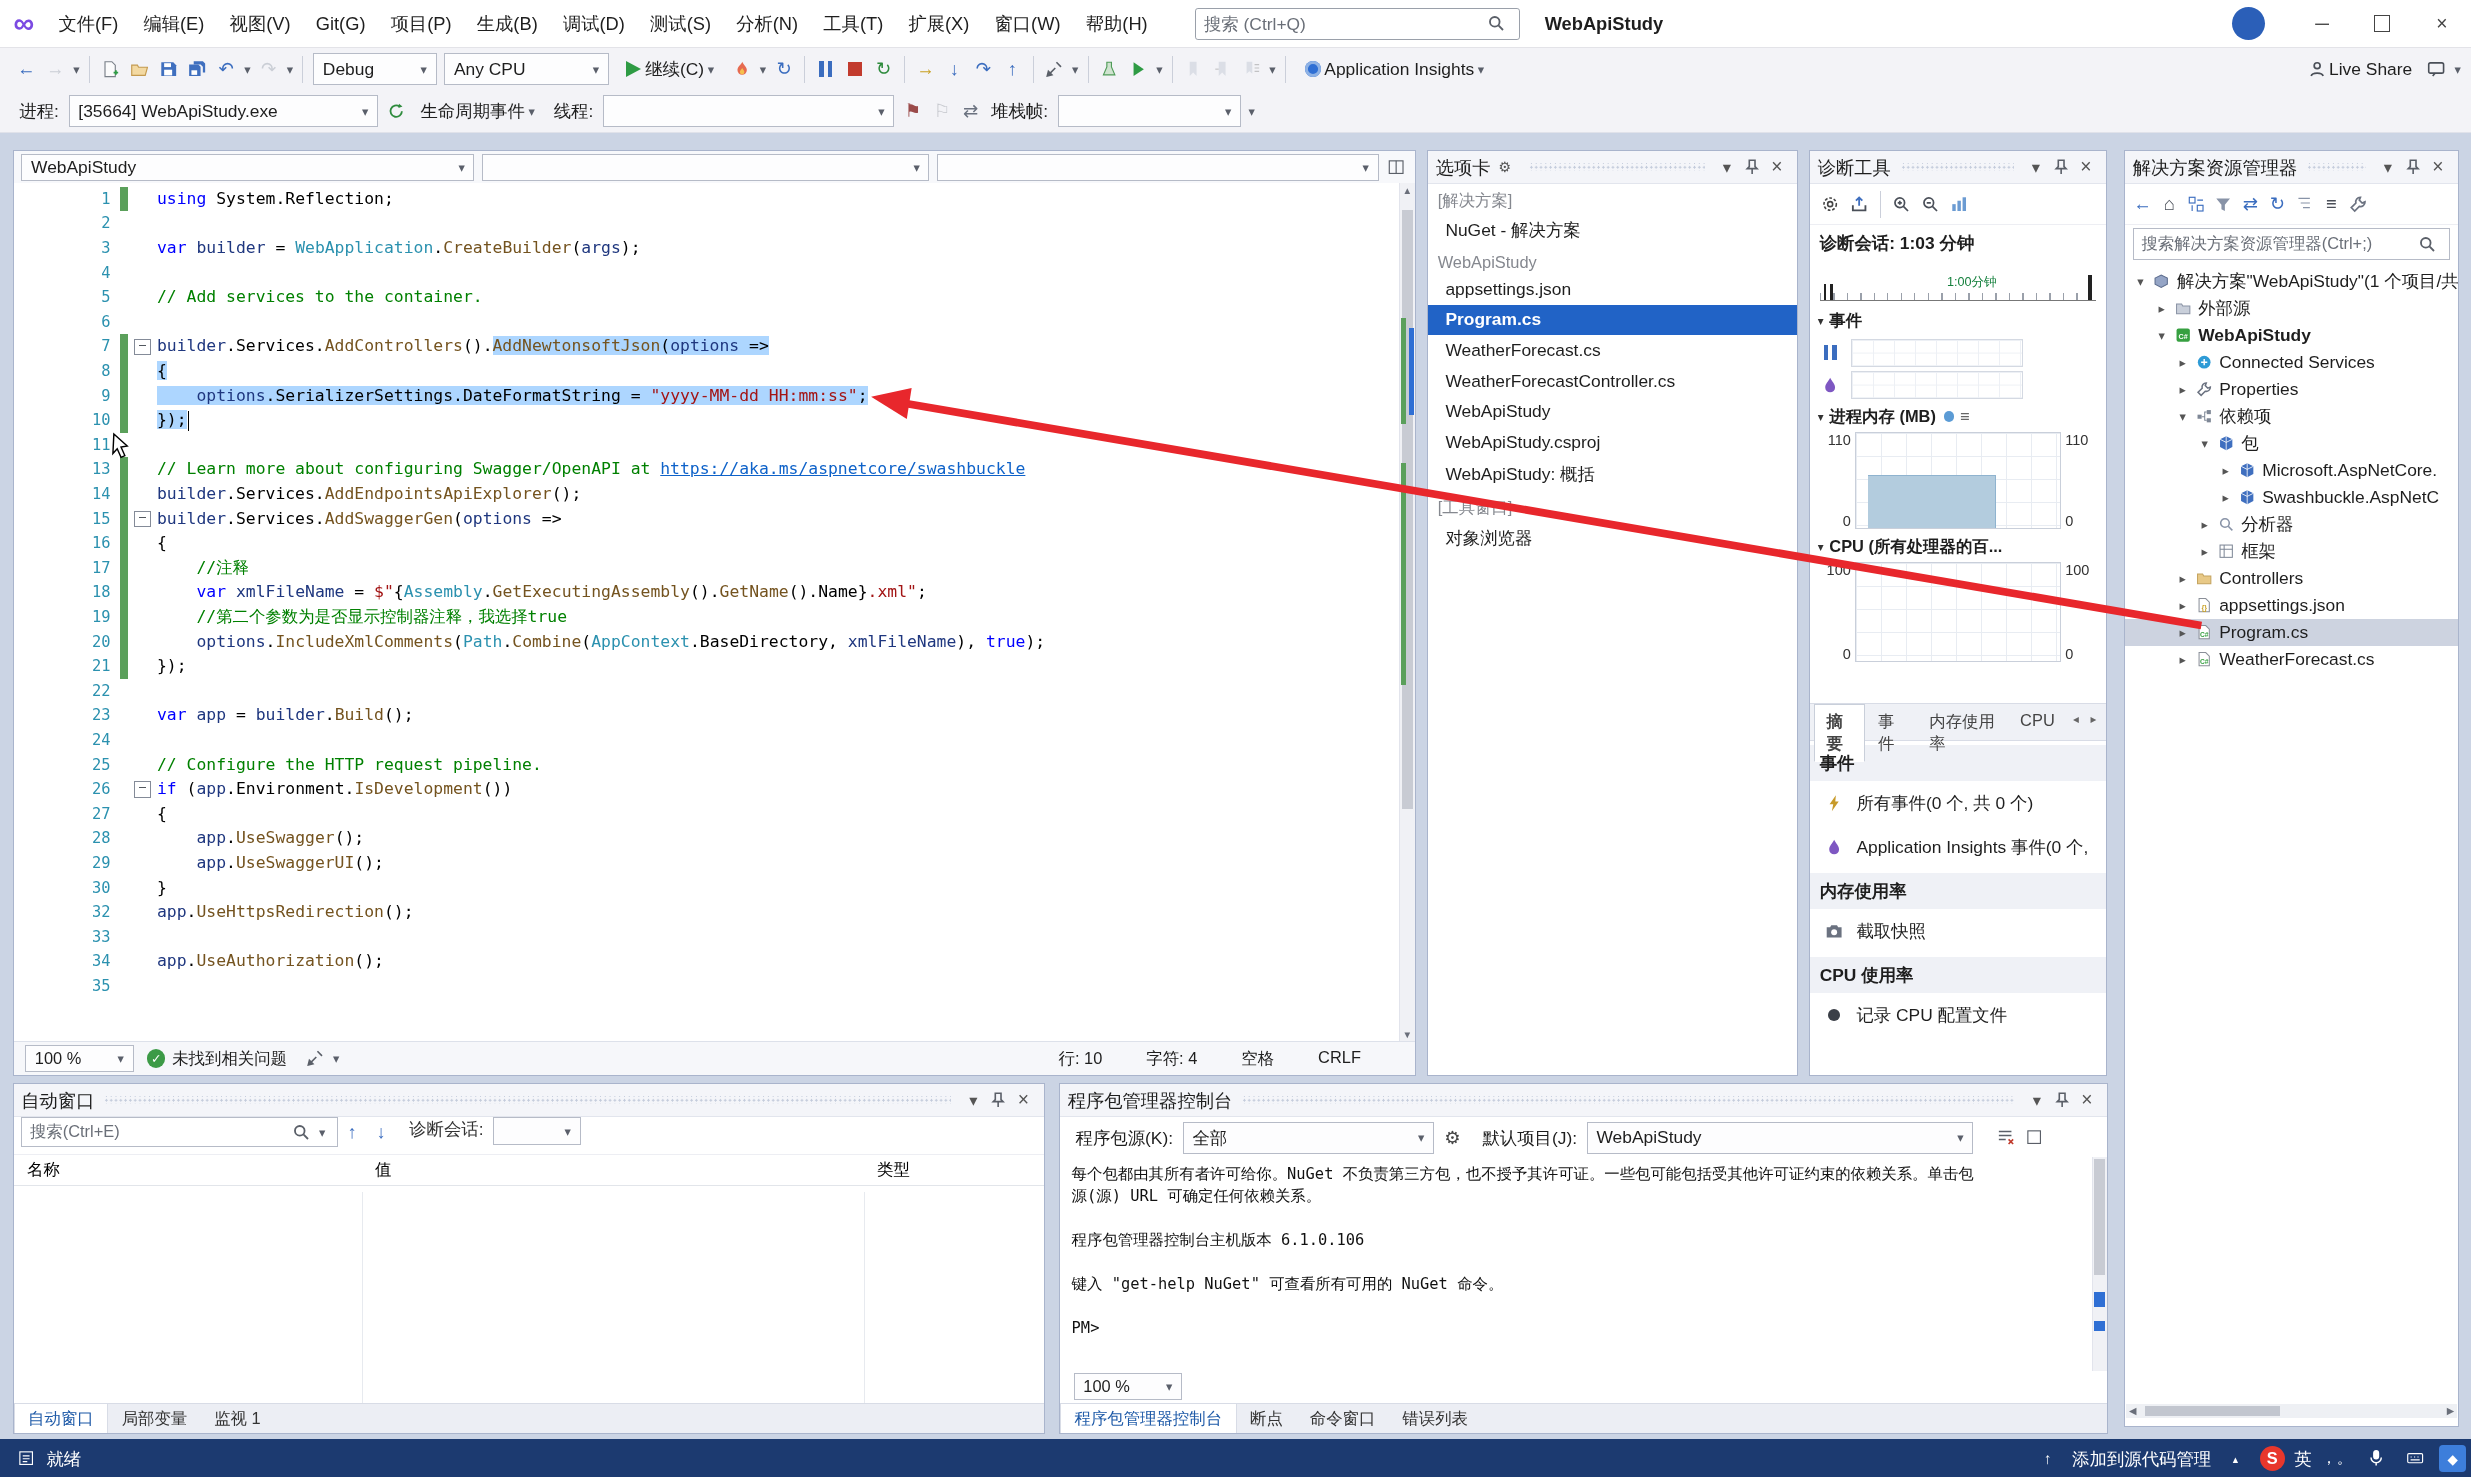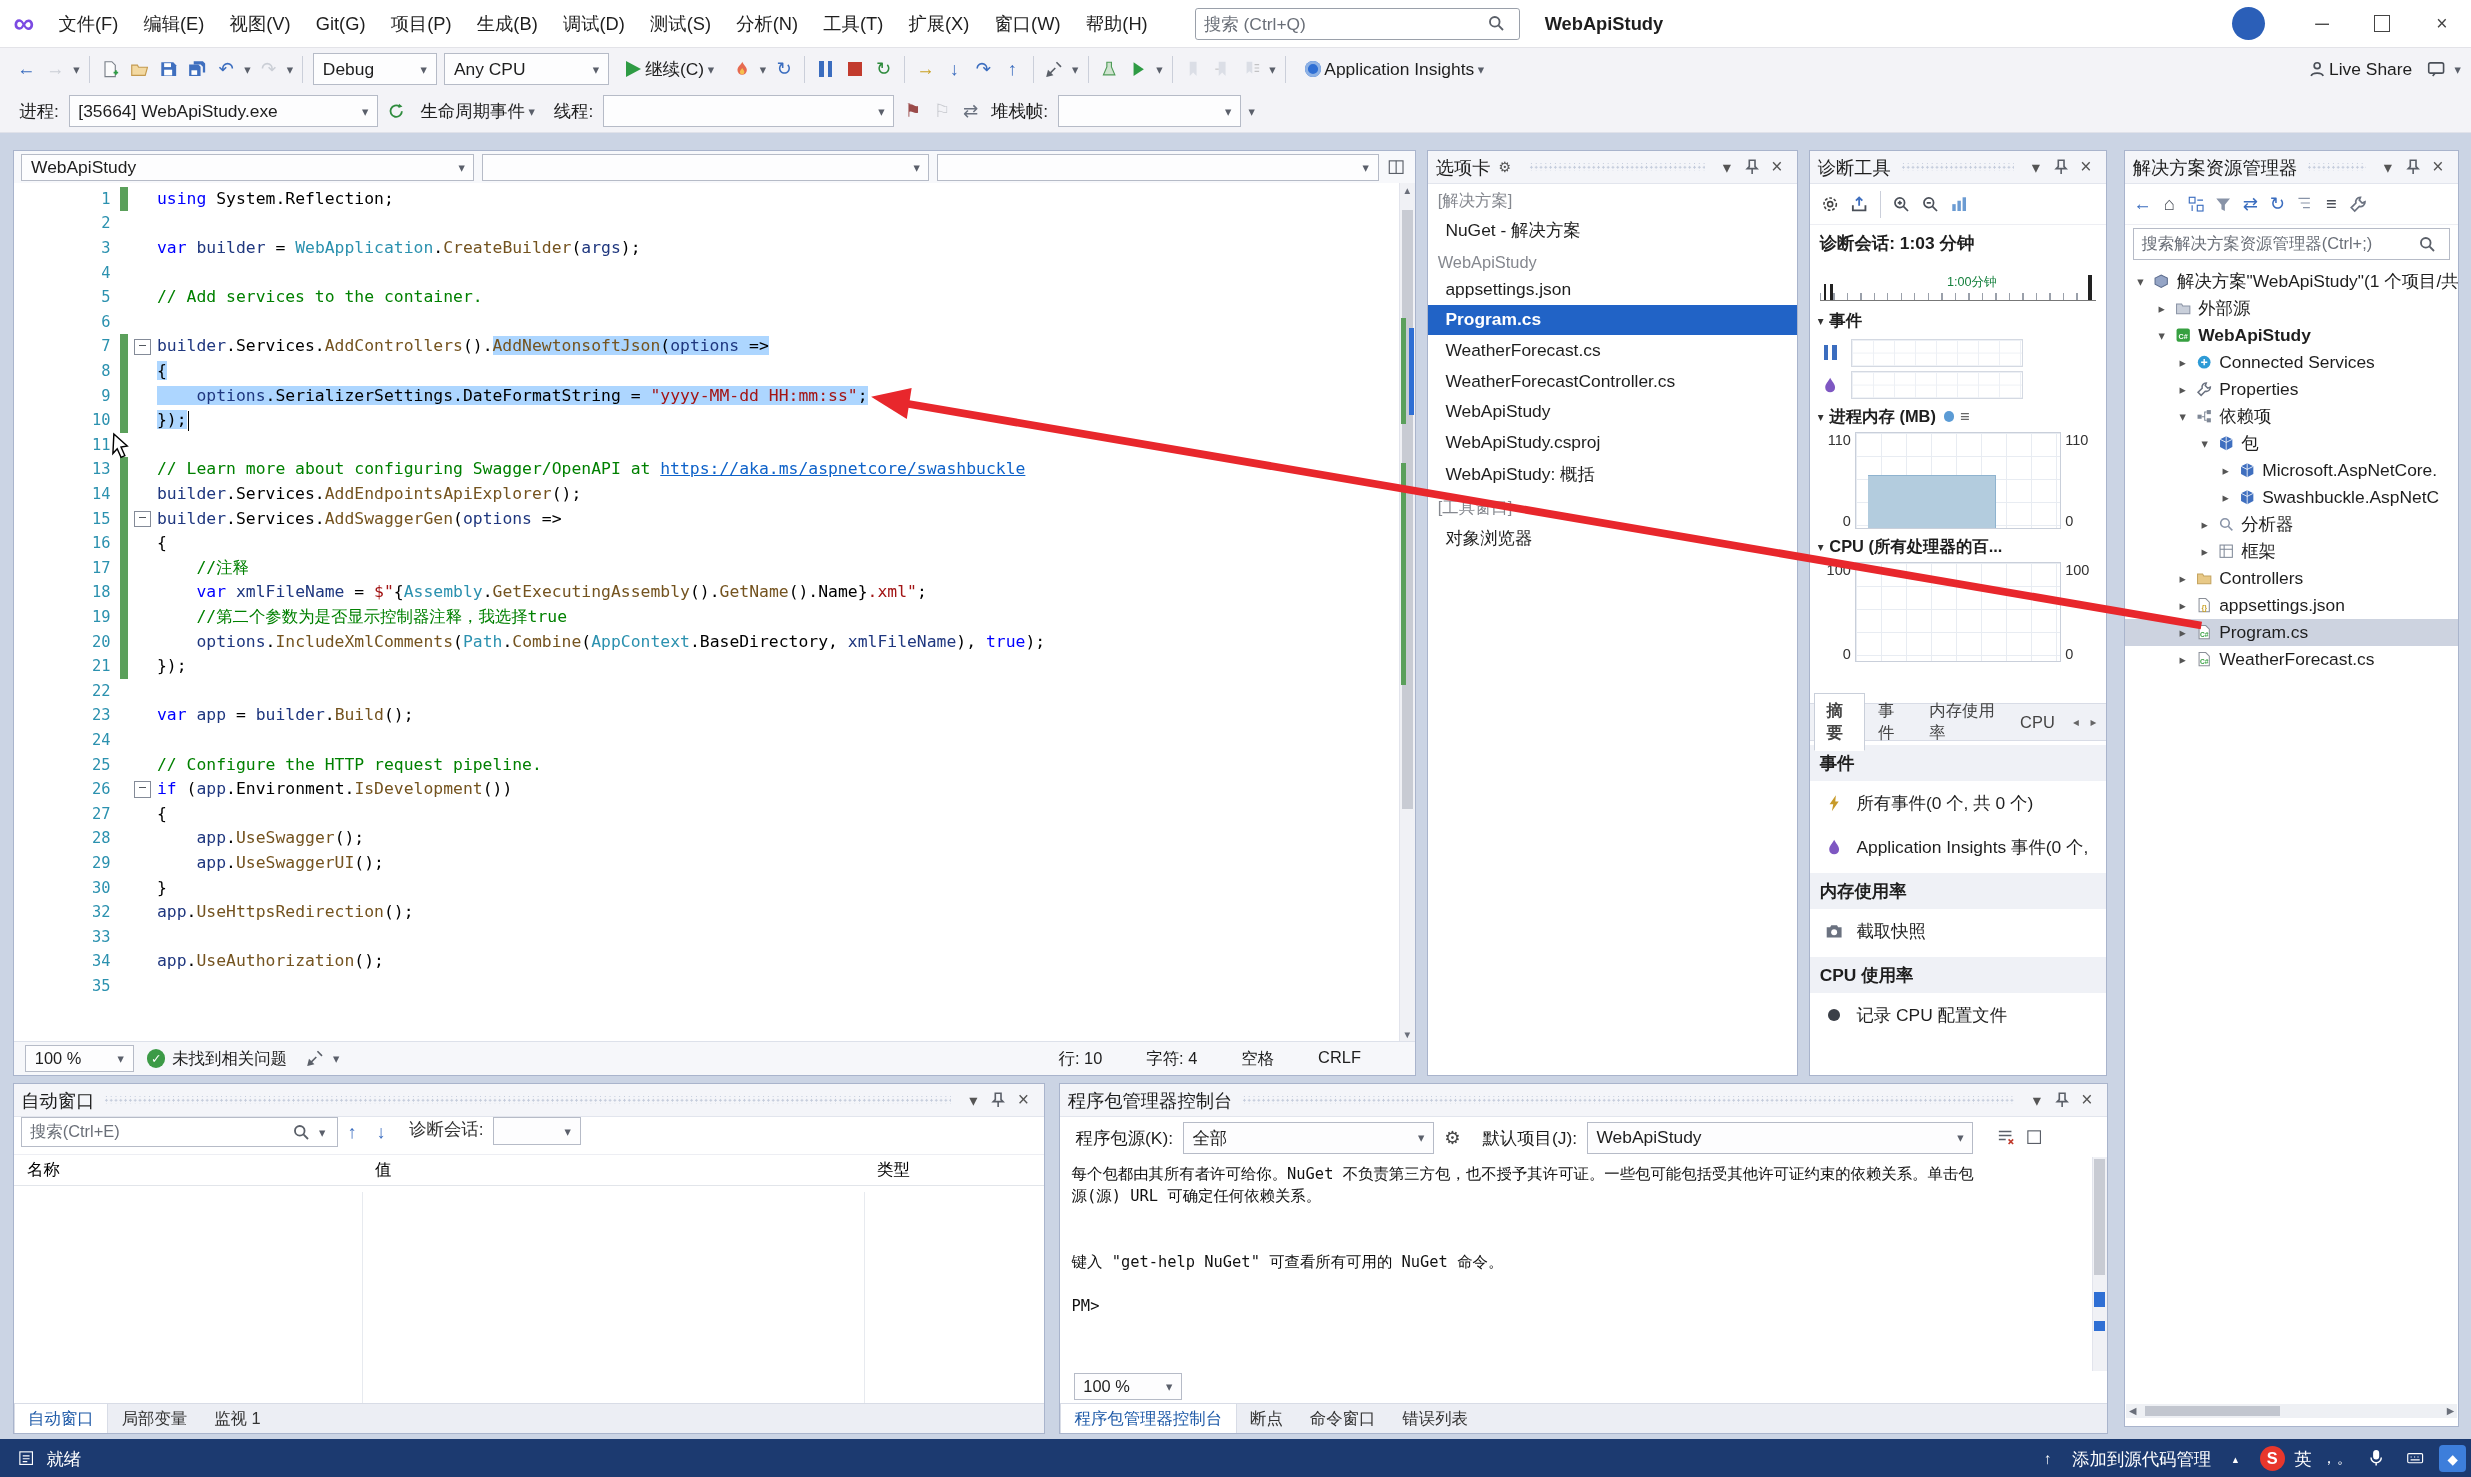--- a/index.html
+++ b/index.html
@@ -106,21 +106,21 @@
              background-size:21px 12.6px}
   .chartrow{display:flex;padding:0 5.8px;height:97px;margin-bottom:3.9px}
   .chartrow.cpu{height:100px}
   .axcol{width:35px;display:flex;flex-direction:column;justify-content:space-between;font-size:14.5px;color:#333}
   .axcol.r{align-items:flex-start;padding-left:3.9px}
   .axcol.l{align-items:flex-end;padding-right:3.9px}
   .chbox{flex:1;border:1px solid #C9CFDA;position:relative;
          background-image:linear-gradient(#E8ECF2 1px,transparent 1px),linear-gradient(90deg,#E8ECF2 1px,transparent 1px);
          background-size:25px 23px}
   .memfill{position:absolute;left:6%;bottom:0;width:62%;height:54%;background:#B3CCDE;border-top:1.9px solid #8FB3CF;border-right:1.9px solid #8FB3CF}
-  .dtabs{display:flex;align-items:center;height:36px;background:#EFF1F6;border-top:1px solid #D8DCE6;border-bottom:1px solid #D8DCE6;margin-top:41px;padding:0 3.9px}
+  .dtabs{display:flex;align-items:flex-start;height:36px;background:#EFF1F6;border-top:1px solid #D8DCE6;border-bottom:1px solid #D8DCE6;margin-top:41px;padding:0 3.9px}
   .dtab{padding:5.8px 11.6px;font-size:16.4px;color:#444;border:1px solid transparent}
   .dtab.active{background:#fff;border-color:#C9CFDA;border-bottom-color:#fff;font-weight:bold}
   .dtabarr{margin-left:auto;display:flex}
   .dtabarr .icon{width:17.4px;font-size:11.6px;color:#666}
   .sumhdr{background:#EFF1F6;font-weight:bold;font-size:17.4px;padding:5.8px 9.7px;margin-top:3.9px}
   .sumrow{display:flex;align-items:center;font-size:17.4px;padding:7.7px 9.7px;white-space:nowrap;overflow:hidden}
   .sumrow .icon{margin-right:7.7px;flex:none}
   
   #solexp{left:2124px;top:150px;width:335px;height:1277px}
   .soltb{height:40px;display:flex;align-items:center;padding:0 3.9px;border-bottom:1px solid #EDEEF3}
@@ -967,20 +967,21 @@
     <span class="icon ibtn">
         <svg viewBox="0 0 16 16" fill="none" stroke="#5A5F68">
           <rect x="2.5" y="2.5" width="11" height="11"></rect>
         </svg>
       </span>
   </div>
   <div class="pmcout" id="pmcout">
       <div class="pline">每个包都由其所有者许可给你。NuGet 不负责第三方包，也不授予其许可证。一些包可能包括受其他许可证约束的依赖关系。单击包</div>
       <div class="pline">源(源) URL 可确定任何依赖关系。</div>
       <div class="pline"></div>
+      <div class="pline">程序包管理器控制台主机版本 6.1.0.106</div>
       <div class="pline"></div>
       <div class="pline">键入 "get-help NuGet" 可查看所有可用的 NuGet 命令。</div>
       <div class="pline"></div>
       <div class="pline">PM&gt;</div>
     </div>
   <div class="pmscroll">
     <div style="position:absolute;left:1.9px;width:10.6px;top:1.9px;height:116px;background:#C8CBD3"></div>
     <div style="position:absolute;left:1.9px;width:10.6px;top:135px;height:15.4px;background:#2F6FD4"></div>
     <div style="position:absolute;left:1.9px;width:10.6px;top:164px;height:9.7px;background:#2F6FD4"></div>
   </div>

